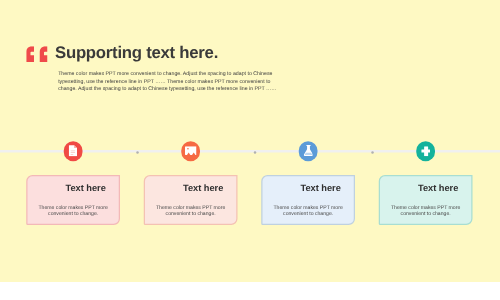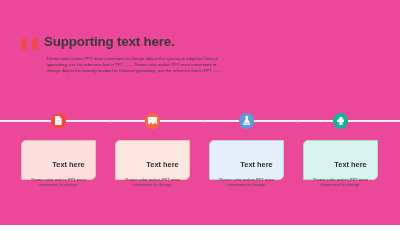--- a/index.html
+++ b/index.html
@@ -1,32 +1,32 @@
 <!DOCTYPE html>
 <html><head>
 <meta charset="utf-8">
 <title>Supporting text here.</title>
 <style>
   html,body{margin:0;padding:0;}
   body{width:400px;height:225px;background:#ffffff;font-family:"Liberation Sans",sans-serif;overflow:hidden;position:relative;-webkit-font-smoothing:antialiased;}
-  .slide{position:absolute;inset:0;width:400px;height:225px;background:#ec4899;will-change:transform;}
+  .slide{position:absolute;inset:0;width:400px;height:225px;background:#fef9c3;will-change:transform;}
 
   
   .quote-mark{position:absolute;left:21px;top:37px;line-height:0;}
   .headline{position:absolute;left:44px;top:34px;font-size:13.4px;font-weight:700;color:#3A3A3A;letter-spacing:-0.2px;white-space:nowrap;}
   .lede{position:absolute;left:46.5px;top:55.5px;width:176px;font-size:4.2px;line-height:6.3px;color:#3d3d3d;}
 
   
   .timeline-rail{position:absolute;left:0;top:120.3px;width:400px;height:1.8px;background:#f0f0f0;}
   .rail-dot{position:absolute;width:2.2px;height:2.2px;border-radius:50%;background:#b0b0b0;top:120.7px;}
   .node{position:absolute;width:15.6px;height:15.6px;border-radius:50%;top:113px;display:flex;align-items:center;justify-content:center;}
 
   
   .card{position:absolute;top:140px;width:75px;height:40px;box-sizing:border-box;border-radius:5px 0 5px 1px;border:0.6px solid;}
-  .card-title{text-align:center;font-size:7.4px;font-weight:700;color:#2f2f2f;margin-top:19px;padding-left:20px;}
+  .card-title{text-align:center;font-size:7.4px;font-weight:700;color:#2f2f2f;margin-top:5px;padding-left:20px;}
   .card-body{text-align:center;font-size:4.1px;line-height:5.7px;color:#4a4a4a;margin-top:7.5px;padding:0 5px;}
 </style>
 </head>
 <body>
 
 <div class="slide">
 
   <div class="quote-mark">
     <svg width="17" height="12.7" viewBox="0 0 170 127" aria-hidden="true">
         <g fill="#EF4A4A">

